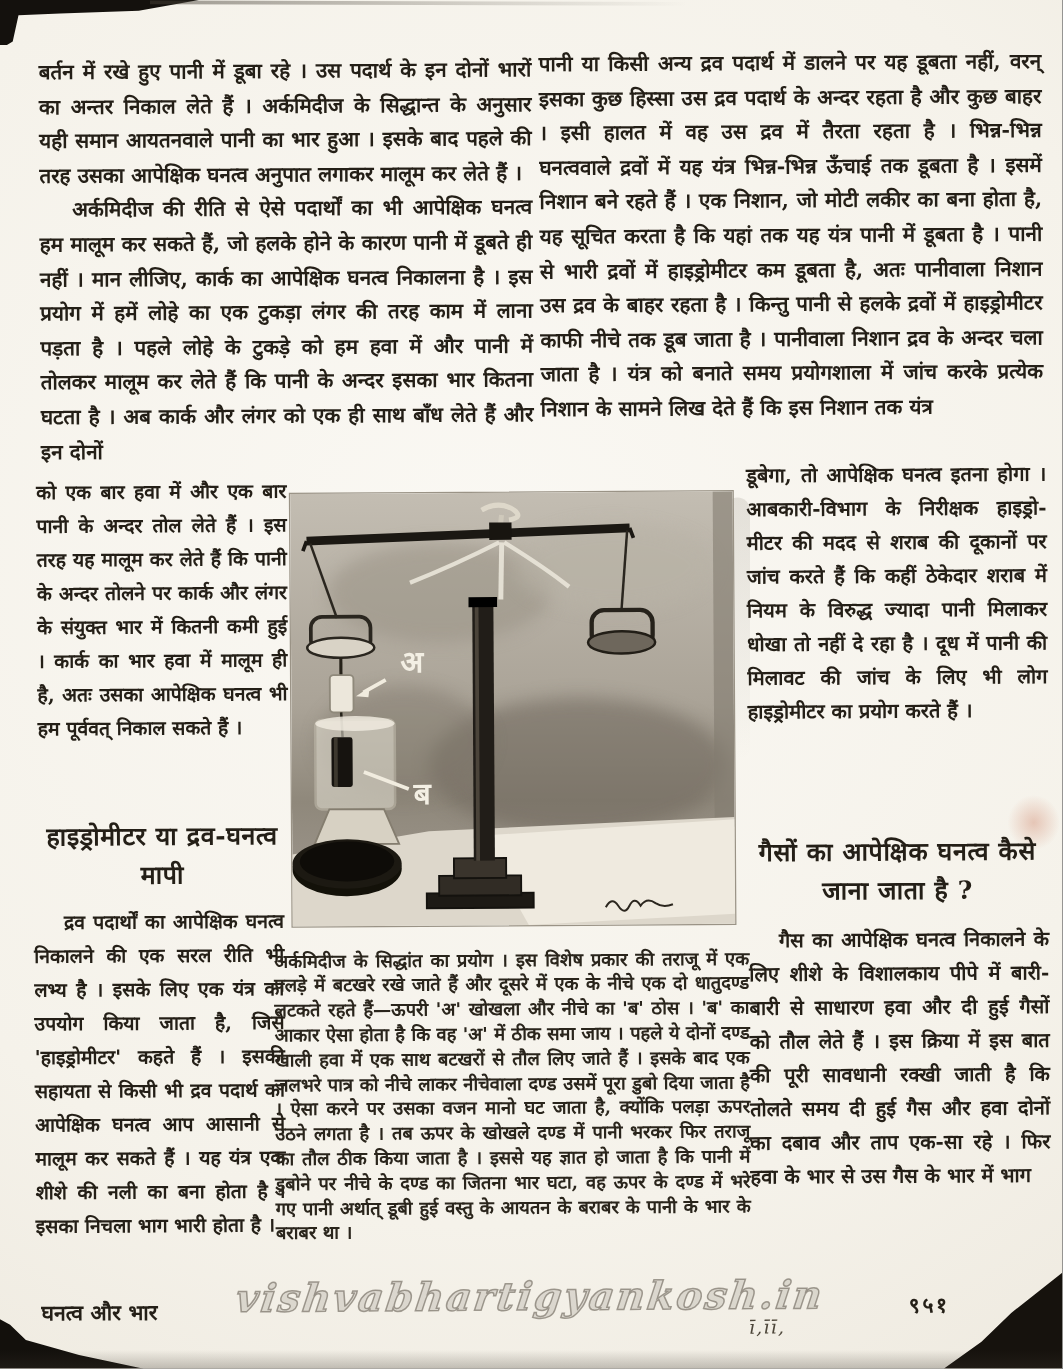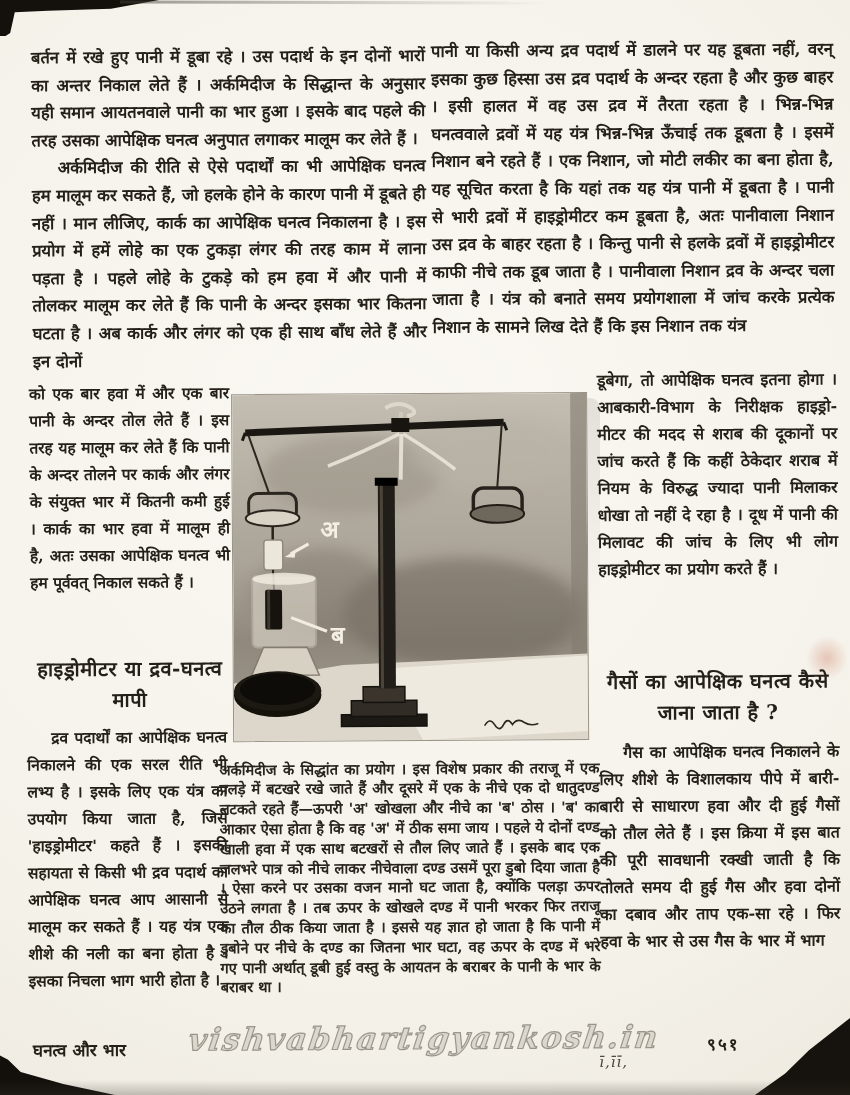--- a/index.html
+++ b/index.html
@@ -225,21 +225,21 @@
 
         <path d="M252,334 q5,-9 10,-1 t9,0 t9,0 q5,-7 12,-2 q6,4 14,1" stroke="#2b261e" stroke-width="1.6" fill="none"></path>
       </svg>
     </div>
 
     <p class="caption" style="left:218px;top:744px;width:380px;">अर्कमिदीज के सिद्धांत का प्रयोग । इस विशेष प्रकार की तराजू में एक पलड़े में बटखरे रखे जाते हैं और दूसरे में एक के नीचे एक दो धातुदण्ड लटकते रहते हैं—ऊपरी 'अ' खोखला और नीचे का 'ब' ठोस । 'ब' का आकार ऐसा होता है कि वह 'अ' में ठीक समा जाय । पहले ये दोनों दण्ड खाली हवा में एक साथ बटखरों से तौल लिए जाते हैं । इसके बाद एक जलभरे पात्र को नीचे लाकर नीचेवाला दण्ड उसमें पूरा डुबो दिया जाता है । ऐसा करने पर उसका वजन मानो घट जाता है, क्योंकि पलड़ा ऊपर उठने लगता है । तब ऊपर के खोखले दण्ड में पानी भरकर फिर तराजू का तौल ठीक किया जाता है । इससे यह ज्ञात हो जाता है कि पानी में डुबोने पर नीचे के दण्ड का जितना भार घटा, वह ऊपर के दण्ड में भरे गए पानी अर्थात् डूबी हुई वस्तु के आयतन के बराबर के पानी के भार के बराबर था ।</p>
 
     <div class="pen-marks" style="left:596px;top:1014px;">ī,īī,</div>
 
     <div class="footer-title" style="left:30px;top:1036px;text-align:right;">घनत्व और भार</div>
-    <div class="page-number" style="left:704px;top:1034px;text-align:right;">९५१</div>
+    <div class="page-number" style="left:724px;top:1034px;text-align:right;">९५१</div>
 
     <div class="watermark" style="left:186px;top:1020px;">vishvabhartigyankosh.in</div>
 
   </div>
 
   <div class="artifact corner-bl"></div>
   <div class="artifact red-mark"></div>
   <div class="artifact corner-br"></div>
   <div class="artifact bottom-shadow"></div>
 

